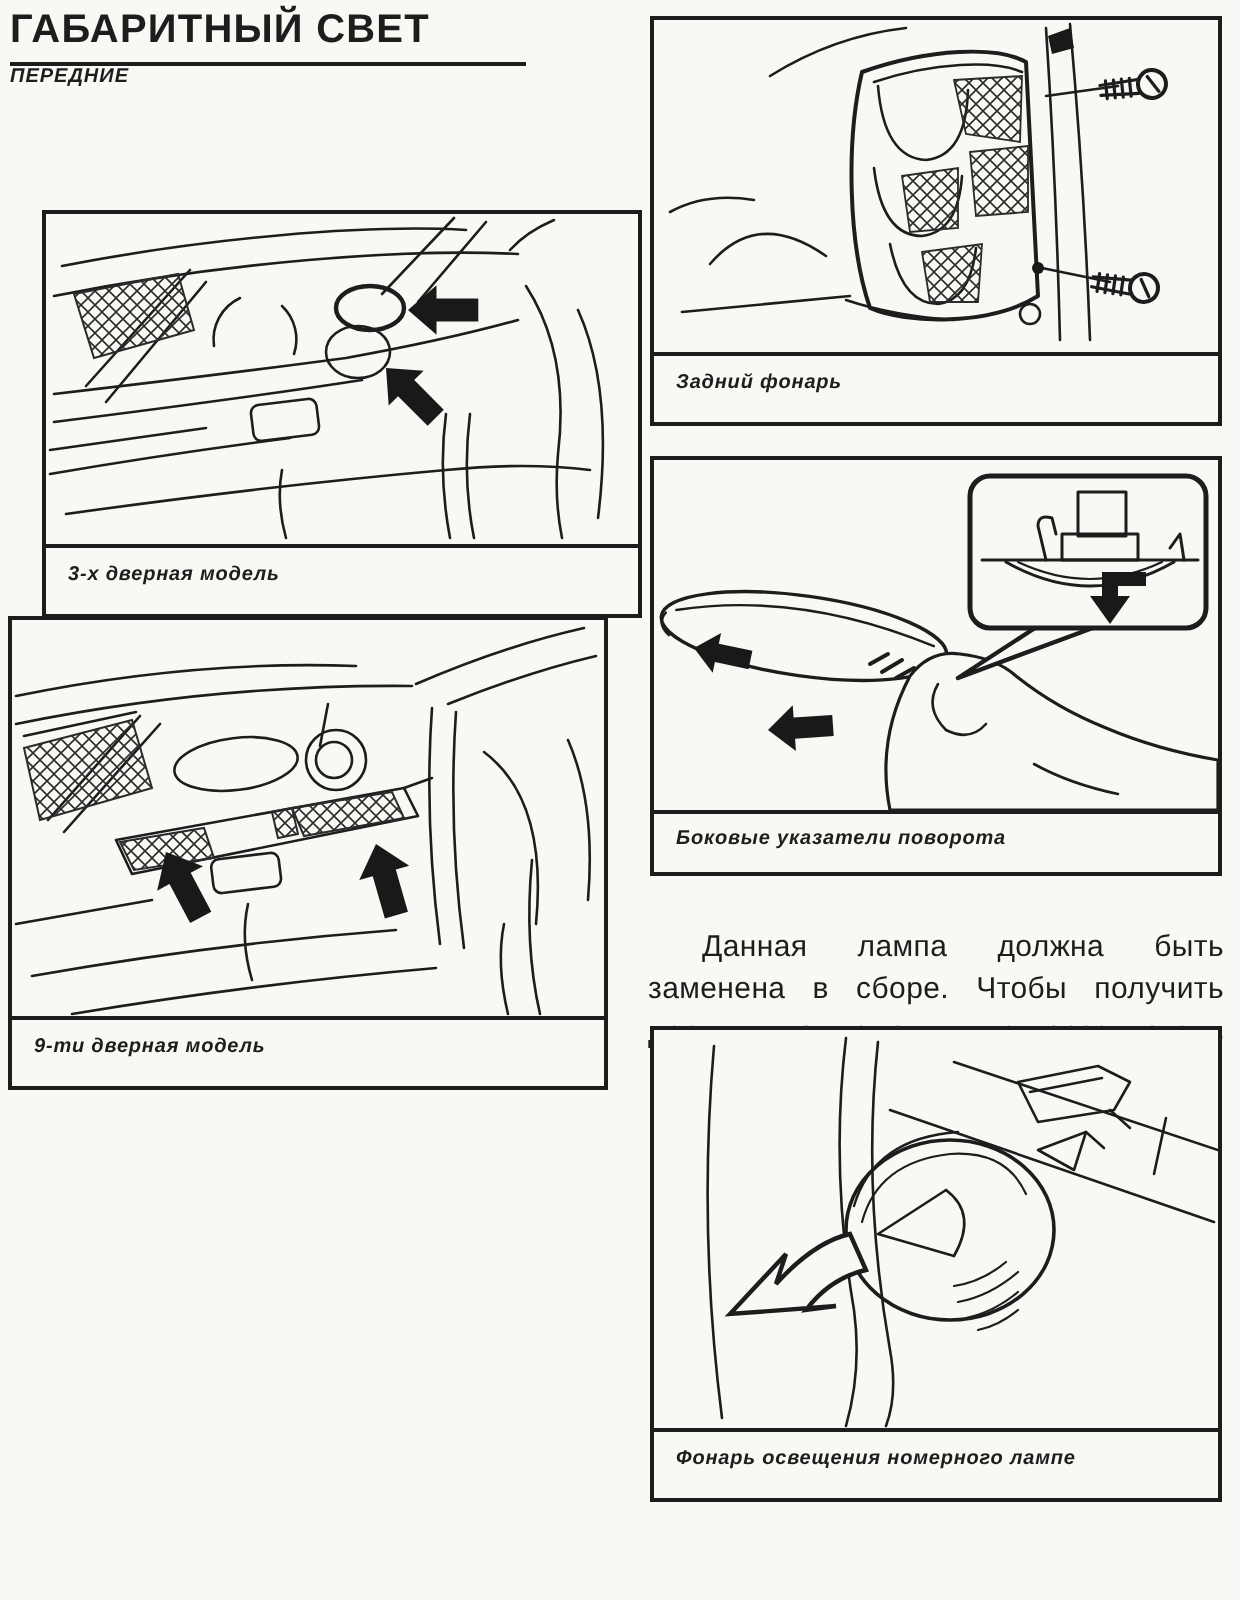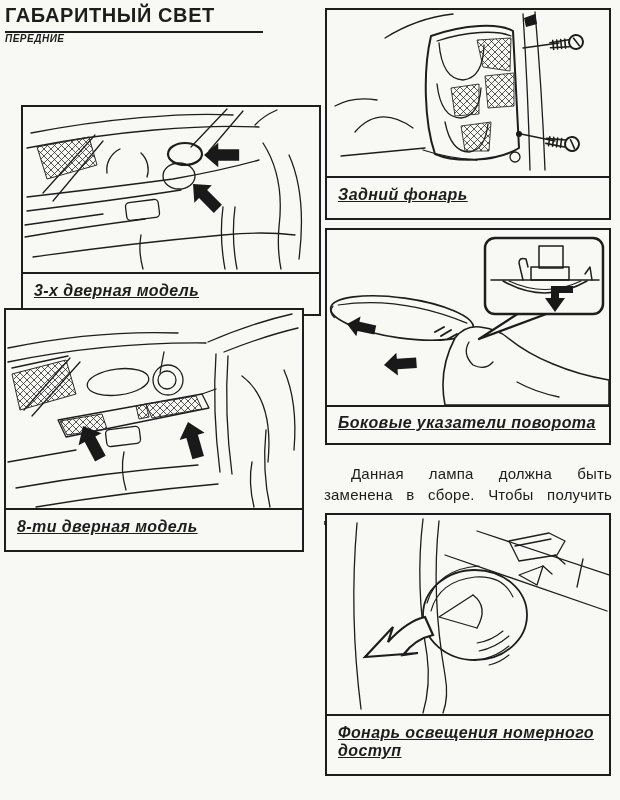--- a/index.html
+++ b/index.html
@@ -34,24 +34,23 @@
   
   .fig{
     position:absolute;
     border:2px solid var(--ink);
     background:var(--paper);
     box-sizing:content-box;
   }
   .fig svg{display:block;}
   .fig .cap{
     border-top:2px solid var(--ink);
-    font-size:16px;font-weight:bold;font-style:italic;
+    font-size:10px;font-weight:bold;font-style:italic;
     letter-spacing:.4px;
     padding:8px 8px 14px 11px;
-    text-decoration:underline;
   }
   .fig.tight .cap{padding:7px 12px 11px 11px;}
 
   
   .para{
     position:absolute;
     font-size:15px;line-height:1.42;
     text-align:justify;
     text-indent:27px;
     letter-spacing:.2px;
@@ -152,21 +151,21 @@
       <g stroke="#2b2b2b" stroke-width="1">
         <polygon points="54,111 96,104 101,119 61,125" fill="url(#xh)"></polygon>
         <polygon points="140,94 190,86 196,99 146,108" fill="url(#xh)"></polygon>
         <polygon points="130,96 140,94 143,107 133,109" fill="url(#xh)"></polygon>
       </g>
       <g class="fillink">
         <use href="#arrowL" transform="translate(77,116) rotate(62)"></use>
         <use href="#arrowL" transform="translate(182,112) rotate(74)"></use>
       </g>
     </svg>
-    <figcaption class="cap">8-ти дверная модель</figcaption>
+    <figcaption class="cap">9-ти дверная модель</figcaption>
   </figure>
 
 
   <figure class="fig" style="left:325px;top:8px;width:282px;margin:0;">
     <svg width="282" height="166" viewBox="0 0 282 166">
       <g class="ink" stroke-width="1.3">
         <path d="M58,28 Q90,8 126,4"></path>
         <path d="M8,96 Q26,86 50,90"></path>
         <path d="M28,122 Q52,94 86,118"></path>
         <path d="M14,146 L98,138"></path>
@@ -265,16 +264,16 @@
         <path d="M100,88 Q110,54 152,51" stroke-width="1.2"></path>
         <path d="M104,96 Q112,66 148,62 Q176,60 186,82" stroke-width="1.1"></path>
         <path d="M112,102 L146,80 M112,102 L150,113"></path>
         <path d="M146,80 Q162,92 150,113"></path>
         <path d="M150,128 q14,-2 26,-12 M152,136 q16,-3 30,-15 M156,144 q14,-3 26,-13 M162,150 q10,-2 20,-10" stroke-width="1.1"></path>
         <path d="M192,60 L216,51 L210,70 Z"></path>
         <path d="M216,51 L225,59"></path>
       </g>
       <path d="M38,142 L66,112 L61,127 Q80,106 98,102 L106,120 Q88,124 76,140 L91,138 Z" fill="var(--paper)" stroke="var(--ink)" stroke-width="2.2"></path>
     </svg>
-    <figcaption class="cap">Фонарь освещения номерного доступ</figcaption>
+    <figcaption class="cap">Фонарь освещения номерного лампе</figcaption>
   </figure>
 
 </div>
 
 </body></html>

